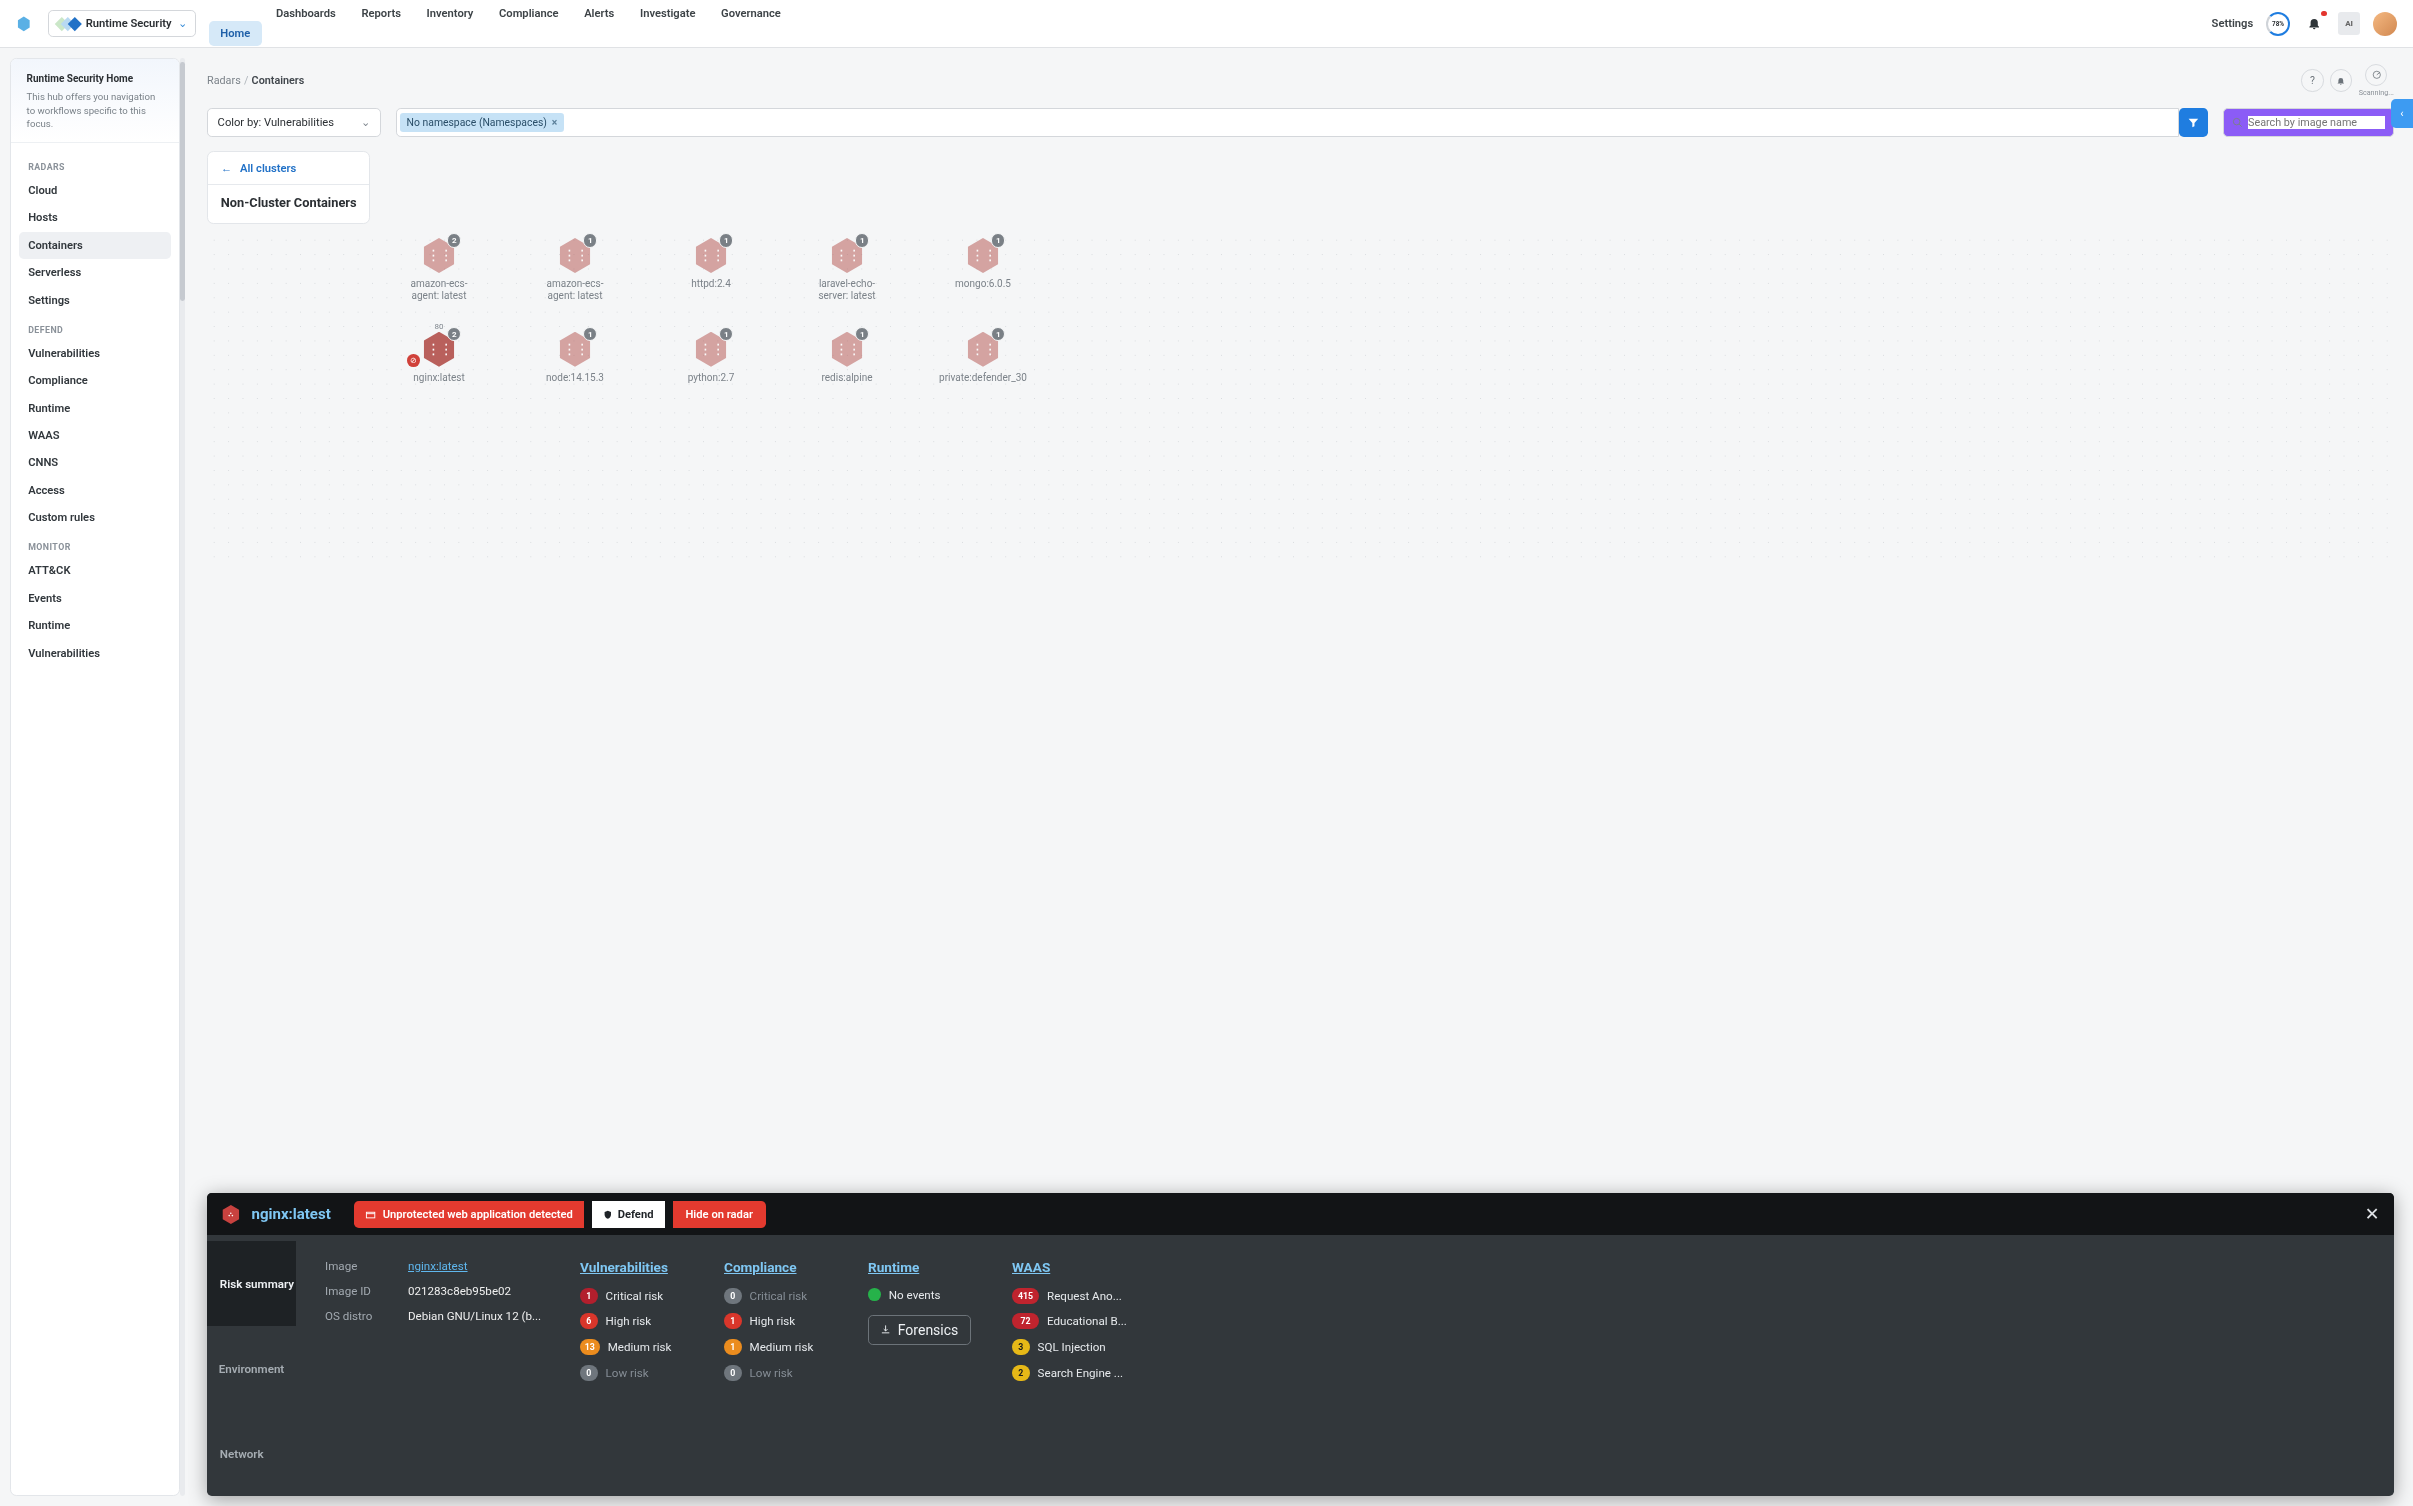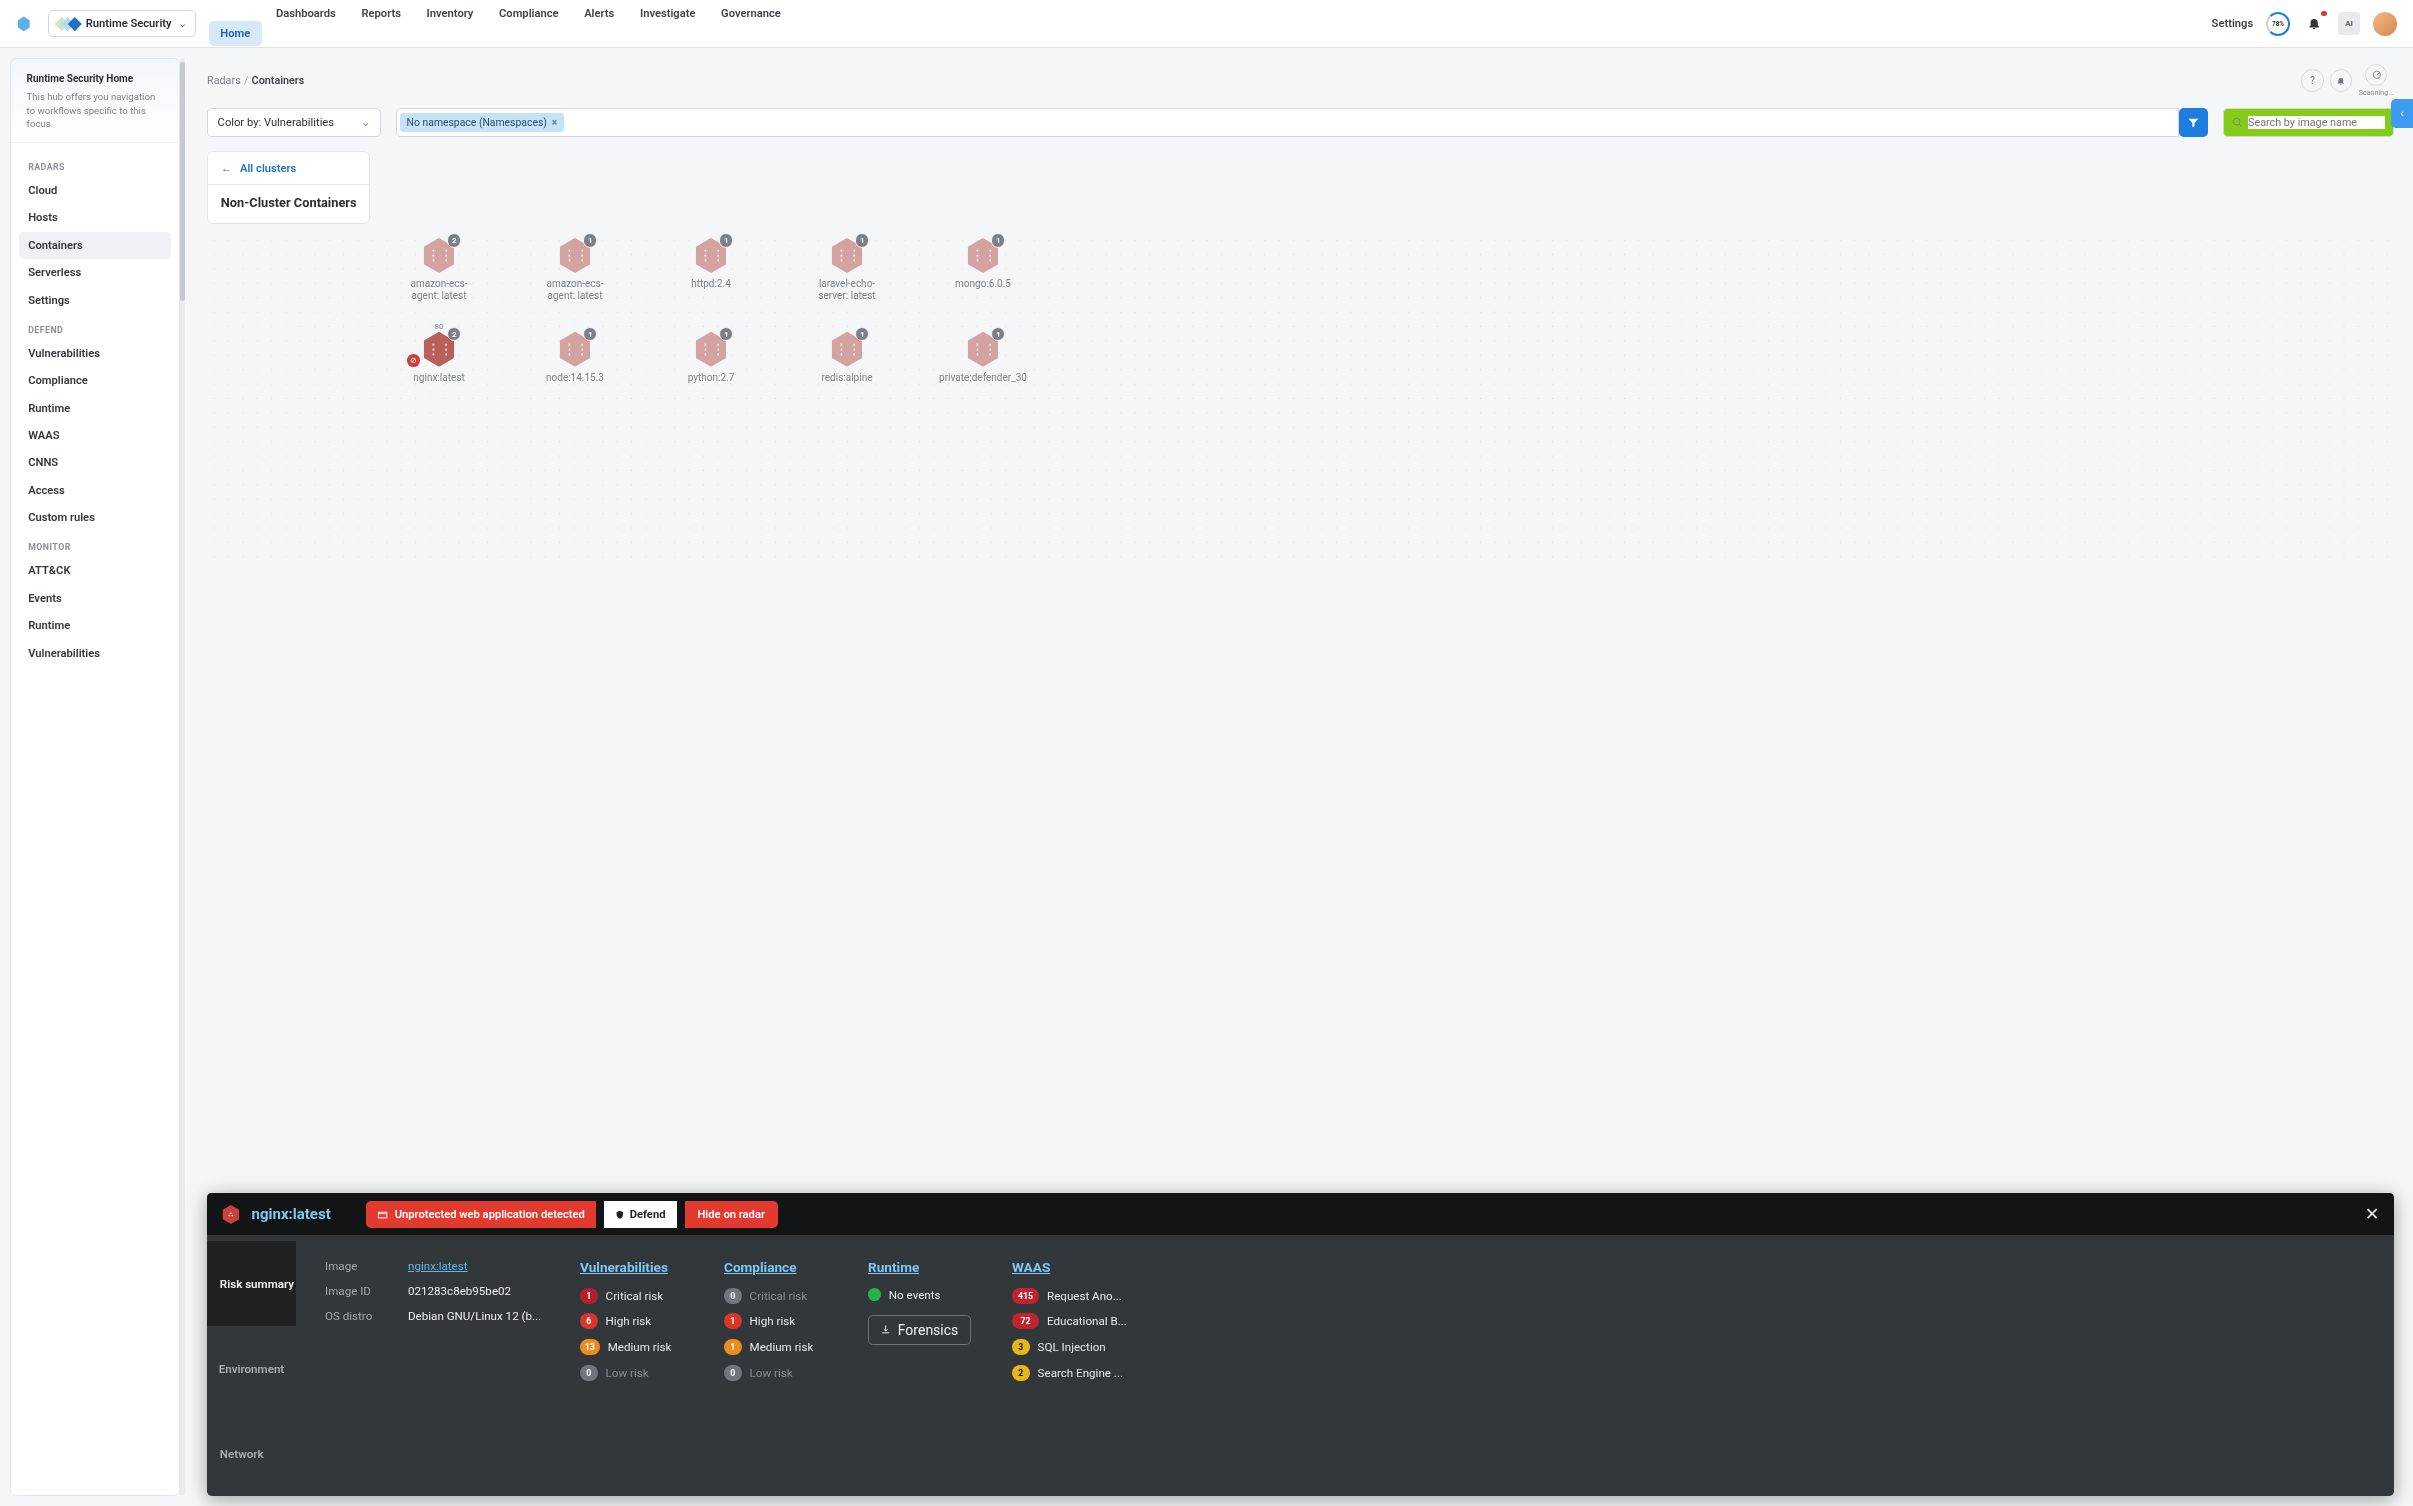--- a/index.html
+++ b/index.html
@@ -49,21 +49,21 @@
 .filter-row { display:flex; gap:15px; align-items:flex-start; margin-bottom:14px;}
 .color-by { border:0.8px solid #d4d7db; background:#fff; border-radius:4.8px; height:29px; display:flex; align-items:center; padding:0 9.6px; gap:6.4px; min-width:174px;}
 .color-by .chev { margin-left:auto; color:#7b828a;}
 .filter-box-col { flex:1; display:flex; flex-direction:column; gap:3.2px;}
 .filter-box { border:0.8px solid #d4d7db; background:#fff; border-radius:4.8px; height:29px; display:flex; align-items:center; padding:0 3.2px; gap:4.8px; flex:1;}
 .chip { background:#c6e2f6; color:#2a4e68; padding:3.2px 6.4px; border-radius:3.2px; font-size:10.4px; display:flex; align-items:center; gap:4.8px;}
 .chip .x { cursor:pointer; color:#5a7f99; font-weight:700;}
 .filter-input { border:none; outline:none; flex:1; font-size:10.8px; color:#3a3f44; padding:0 4.8px;}
 .filter-btn { width:29px;height:29px;background:#1f7de0;border-radius:4.8px;display:flex;align-items:center;justify-content:center;color:#fff; cursor:pointer;}
 .total-filters { font-size:10.4px; color:#2171c7; font-weight:600; padding-left:1.6px;}
-.search-box { border:0.8px solid #d4d7db; background:#84cc16; border-radius:4.8px; height:29px; display:flex; align-items:center; padding:0 8px; gap:4.8px; min-width:152px;}
+.search-box { border:0.8px solid #d4d7db; background:#8b5cf6; border-radius:4.8px; height:29px; display:flex; align-items:center; padding:0 8px; gap:4.8px; min-width:152px;}
 .search-box input { border:none; outline:none; flex:1; font-size:10.8px;}
 .collapse-btn { width:22.3px; height:29px; background:#3d9bf2; border-radius:4.8px 0 0 4.8px; display:flex;align-items:center;justify-content:center;color:#fff; cursor:pointer; position:absolute; right:0px; top:51px;}
 
 
 .cluster-card { background:#fff; border:0.8px solid #e3e6ea; border-radius:6.4px; display:inline-block; min-width:144px; margin-bottom:4.8px;}
 .cc-top { padding:9.6px 12.8px; border-bottom:0.8px solid #e6e9ed; display:flex; align-items:center; gap:8px; color:#2171c7; font-weight:600; cursor:pointer;}
 .cc-title { padding:9.6px 12.8px 12.8px; font-weight:700; font-size:12.8px; }
 
 
 .radar-area { position:relative; margin-top:4.8px; height:335px; background-image: radial-gradient(circle,#d8dbde 0.8px, transparent 0.8px); background-size:14.4px 14.4px; background-position:0 0; border-radius:6.4px;}
@@ -77,21 +77,21 @@
 .hex-label { text-align:center; font-size:10px; color:#7b8289; line-height:1.25; max-width:104px;}
 .hex-selected .hex { opacity:1; }
 .hex-selected::before { content:""; position:absolute; width:51px;height:51px; background:#bcd9ef; clip-path: polygon(50% 0,93% 25%,93% 75%,50% 100%,7% 75%,7% 25%); top:-8px; left:50%; transform:translateX(-50%); z-index:-1; border-radius:6.4px;}
 .hex-forbid { position:absolute; left:8px; top:22.3px; width:12.8px;height:12.8px; border-radius:50%; background:#d0413a; color:#fff; font-size:8px; display:flex;align-items:center;justify-content:center;}
 
 
 .detail { position:absolute; left:19px; right:19px; bottom:9.6px; background:#32373b; color:#e6e9ec; border-radius:4.8px; box-shadow:0 3.2px 19px rgba(0,0,0,0.35); min-height:295px; display:flex; }
 .detail-top { position:absolute; top:0; left:0; right:0; height:42px; background:#121416; border-radius:4.8px 4.8px 0 0; display:flex; align-items:center; padding:0 14.4px; gap:11.2px;}
 .detail-top .dicon { width:19px;height:19px; background:#c8423f; clip-path: polygon(50% 0,93% 25%,93% 75%,50% 100%,7% 75%,7% 25%); display:flex;align-items:center;justify-content:center; font-size:8.8px;}
 .detail-top h3 { color:#7fc7f3; font-size:15px; font-weight:700;}
-.alert-pill { display:flex; align-items:center; gap:8px; height:27px; border-radius:4.8px; overflow:hidden; margin-left:24px;}
+.alert-pill { display:flex; align-items:center; gap:8px; height:27px; border-radius:4.8px; overflow:hidden; margin-left:12px;}
 .alert-red { background:#e33a2f; color:#fff; padding:0 11.2px; height:100%; display:flex;align-items:center; gap:6.4px; font-weight:600;}
 .alert-defend { background:#fff; color:#1f2327; padding:0 11.2px; height:100%; display:flex;align-items:center;gap:4.8px; font-weight:700; cursor:pointer;}
 .alert-hide { background:#e33a2f; color:#fff; padding:0 12.8px; height:100%; display:flex;align-items:center; font-weight:600; cursor:pointer;}
 .detail-close { margin-left:auto; color:#e0e3e7; font-size:17.6px; cursor:pointer; font-weight:300;}
 
 .detail-body { display:flex; width:100%; padding-top:48px;}
 .dtabs { width:89px; display:flex; flex-direction:column; }
 .dtab { height:85px; display:flex; align-items:center; justify-content:flex-start; padding-left:12.8px; color:#a6adb3; font-weight:600; cursor:pointer; font-size:11.6px;}
 .dtab.active { background:#1e2225; color:#eef1f4;}
 .dcontent { flex:1; padding:17.6px 29px; display:flex; gap:24px;}

